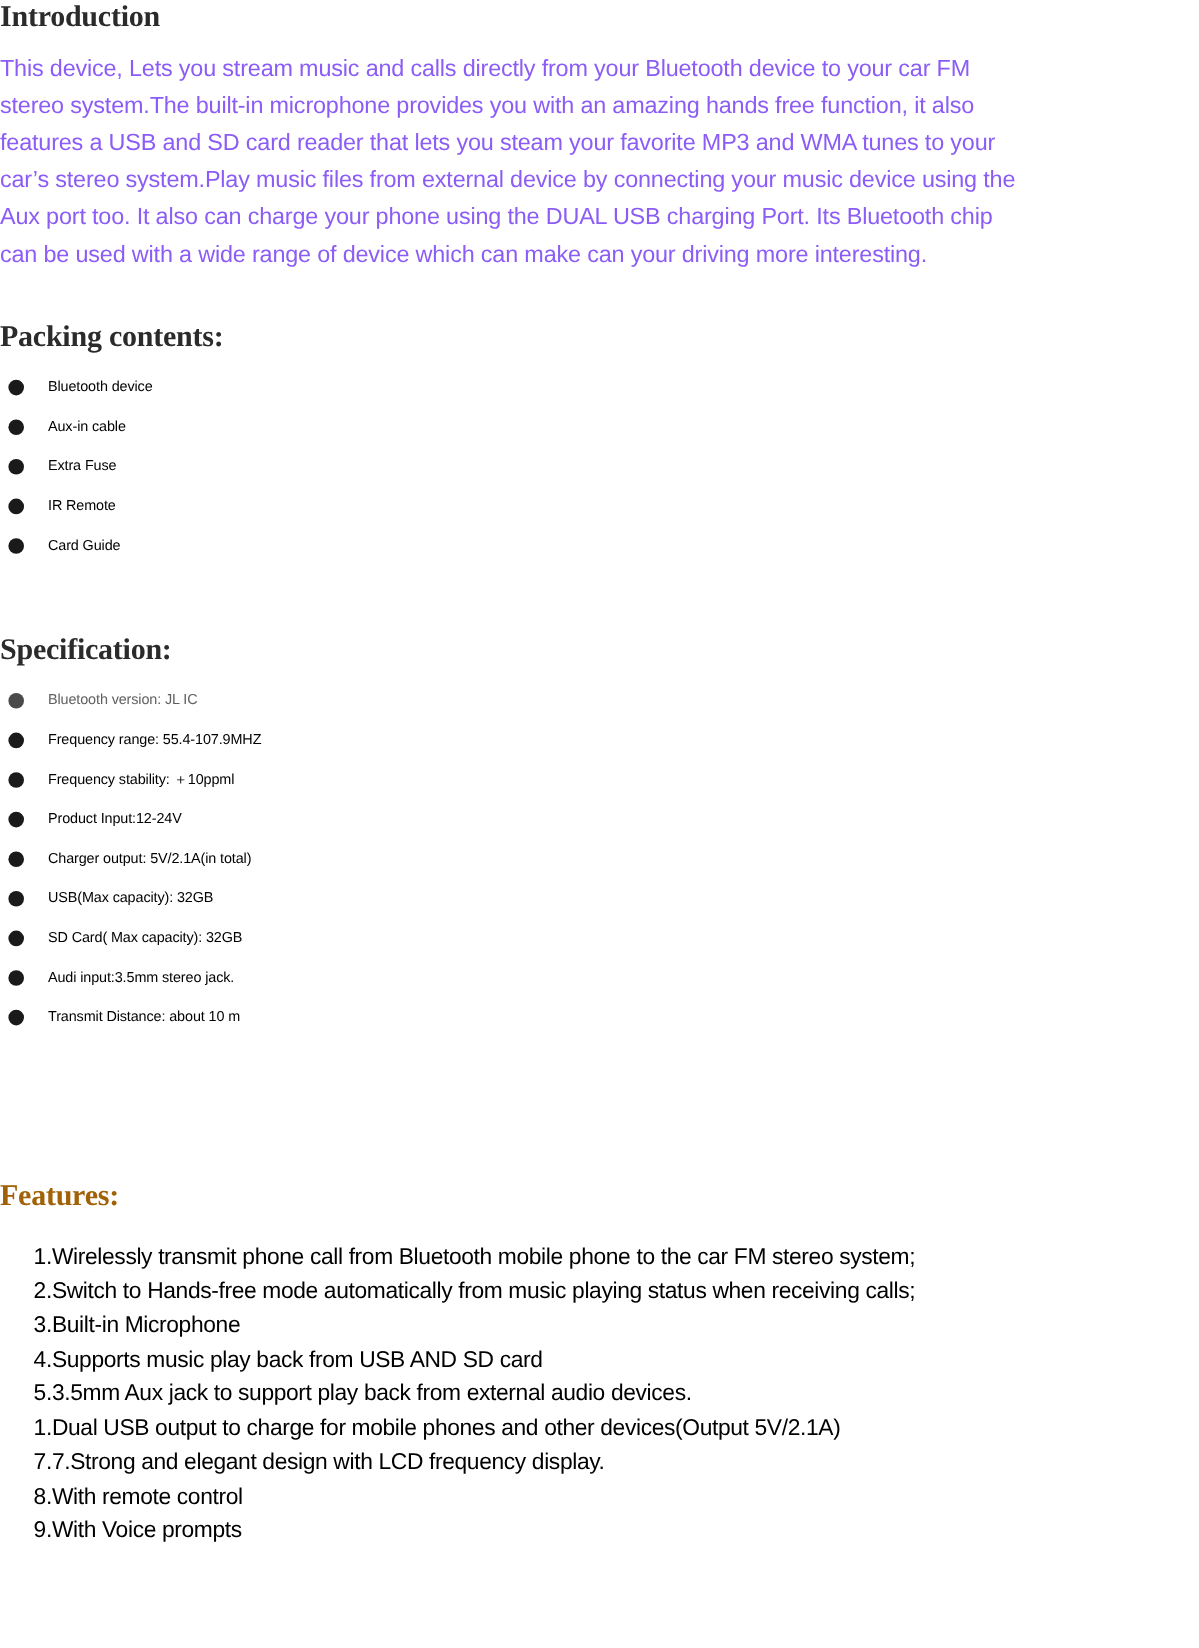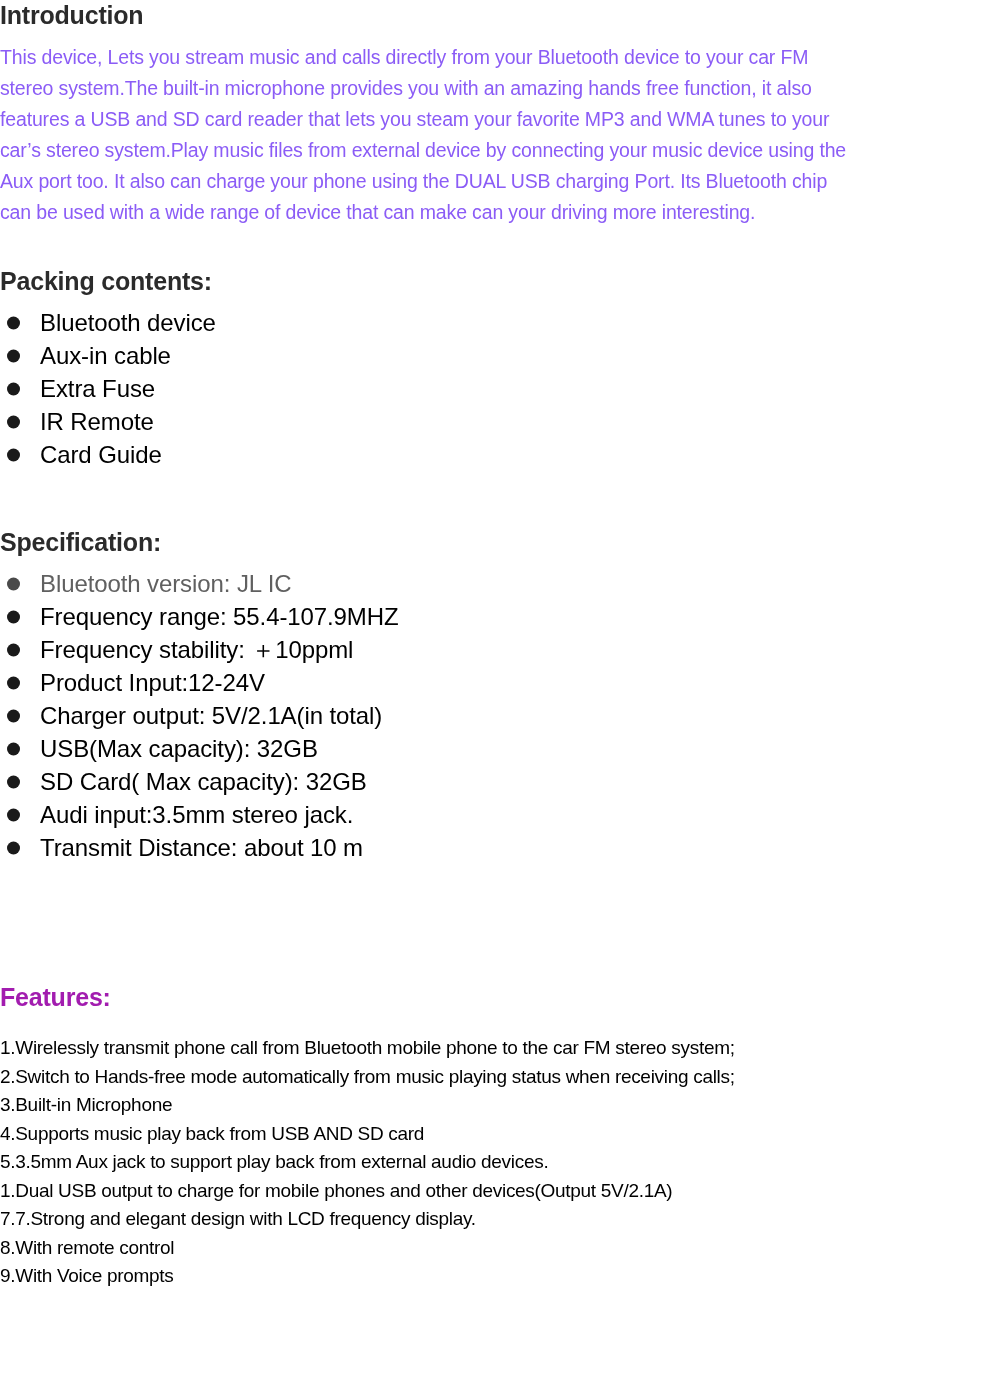--- a/index.html
+++ b/index.html
@@ -25,23 +25,24 @@
 
   
   h1.section-heading {
     font-size: 25px;
     font-weight: bold;
     color: #2b2b2b;
     margin: 0;
     padding: 0;
     line-height: 30px;
     letter-spacing: -0.2px;
+    font-family: Liberation Serif, serif;
   }
   h1.section-heading.black {
-    color: #a21caf;
+    color: #a16207;
   }
 
   
   .intro-block {
     margin-top: 12px;
   }
   .intro-line {
     font-size: 19.5px;
     line-height: 31px;
     color: #8b5cf6;
@@ -53,21 +54,21 @@
   .bullet-list {
     list-style: none;
     margin: 0;
     padding: 0;
   }
   .bullet-item {
     position: relative;
     height: 33px;
     line-height: 33px;
     padding-left: 40px;
-    font-size: 24px;
+    font-size: 12px;
     color: #000000;
     letter-spacing: -0.1px;
   }
   .bullet-item .bullet-dot {
     position: absolute;
     left: 7px;
     top: 50%;
     transform: translateY(-50%);
     width: 13px;
     height: 13px;
@@ -90,20 +91,21 @@
     margin: 0;
     padding: 0;
     list-style: none;
   }
   .feature-line {
     font-size: 19px;
     line-height: 28.5px;
     color: #000000;
     white-space: nowrap;
     letter-spacing: -0.3px;
+    margin-left: 28px;
   }
 
   
   .gap-sm  { height: 22px; }
   .gap-md  { height: 38px; }
   .gap-lg  { height: 56px; }
   .gap-xl  { height: 118px; }
   .gap-xs  { height: 10px; }
 </style>
 </head>
@@ -113,21 +115,21 @@
 
   <div>
     <h1 class="section-heading">Introduction</h1>
 
     <div class="intro-block">
       <div class="intro-line">This device, Lets you stream music and calls directly from your Bluetooth device to your car FM</div>
       <div class="intro-line">stereo system.The built-in microphone provides you with an amazing hands free function, it also</div>
       <div class="intro-line">features a USB and SD card reader that lets you steam your favorite MP3 and WMA tunes to your</div>
       <div class="intro-line">car’s stereo system.Play music files from external device by connecting your music device using the</div>
       <div class="intro-line">Aux port too. It also can charge your phone using the DUAL USB charging Port. Its Bluetooth chip</div>
-      <div class="intro-line">can be used with a wide range of device that can make can your driving more interesting.</div>
+      <div class="intro-line">can be used with a wide range of device which can make can your driving more interesting.</div>
     </div>
   </div>
 
   <div class="gap-md"></div>
 
   <div>
     <h1 class="section-heading">Packing contents:</h1>
 
     <div class="gap-xs"></div>
 

